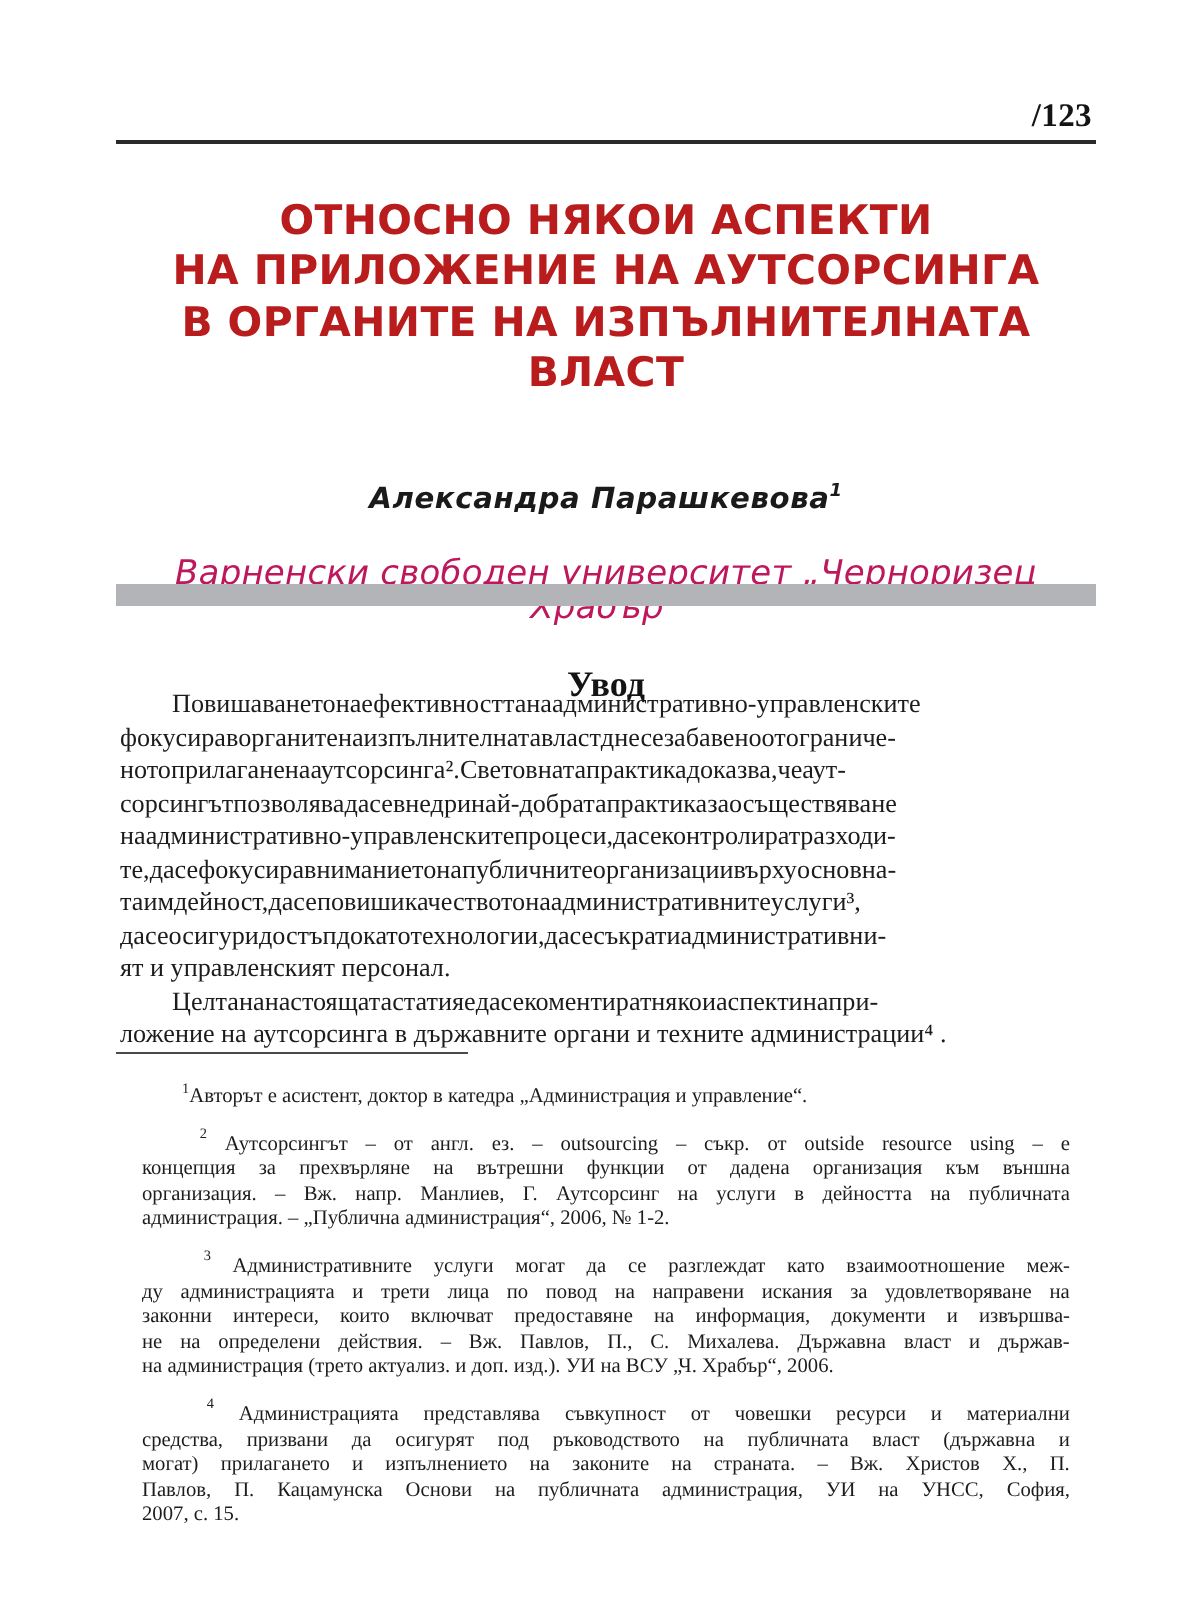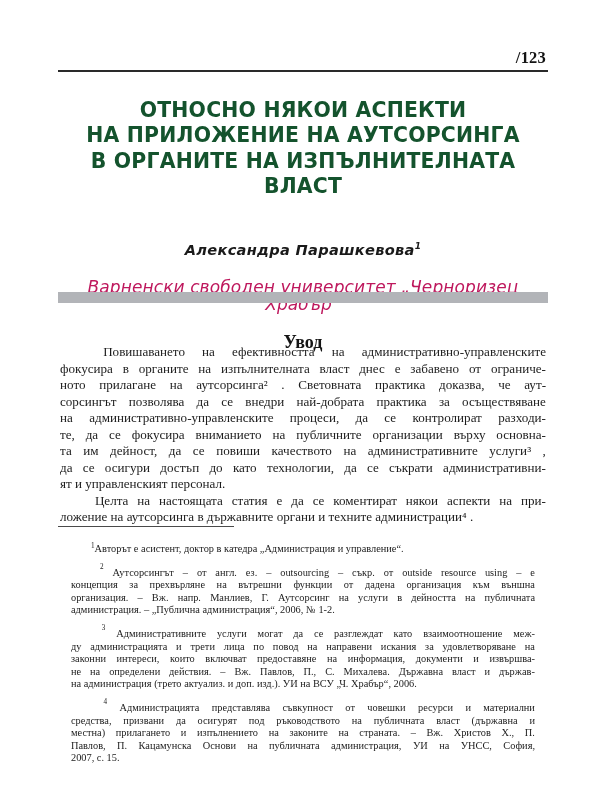--- a/index.html
+++ b/index.html
@@ -54,21 +54,21 @@
     position: absolute;
     left: 60px;
     top: 84px;
     width: 486px;
     text-align: center;
     font-family: "DejaVu Sans", "Liberation Sans", sans-serif;
     font-weight: bold;
     font-size: 20.4px;
     line-height: 25.5px;
     letter-spacing: 0.2px;
-    color: #14532d;
+    color: #b91c1c;
   }
   .title .tline { display: block; white-space: nowrap; }
 
   
   .byline {
     position: absolute;
     left: 60px;
     top: 240px;
     width: 486px;
     text-align: center;
@@ -133,21 +133,20 @@
     line-height: 16.55px;
     color: #1c1c1c;
   }
   
   .jline {
     display: block;
     white-space: nowrap;
   }
   .jstretch {
     display: flex;
-    justify-content: space-between;
     white-space: nowrap;
   }
   .jstretch > span { display: inline-block; }
   .indent-spacer { display: inline-block; width: 26px; }
 
   
   .footnote-rule {
     position: absolute;
     left: 58px;
     top: 526px;
@@ -465,21 +464,21 @@
             <span>осигурят</span>
             <span>под</span>
             <span>ръководството</span>
             <span>на</span>
             <span>публичната</span>
             <span>власт</span>
             <span>(държавна</span>
             <span>и</span>
           </div>
           <div class="fstretch">
-            <span>местна)</span>
+            <span>могат)</span>
             <span>прилагането</span>
             <span>и</span>
             <span>изпълнението</span>
             <span>на</span>
             <span>законите</span>
             <span>на</span>
             <span>страната.</span>
             <span>–</span>
             <span>Вж.</span>
             <span>Христов</span>

